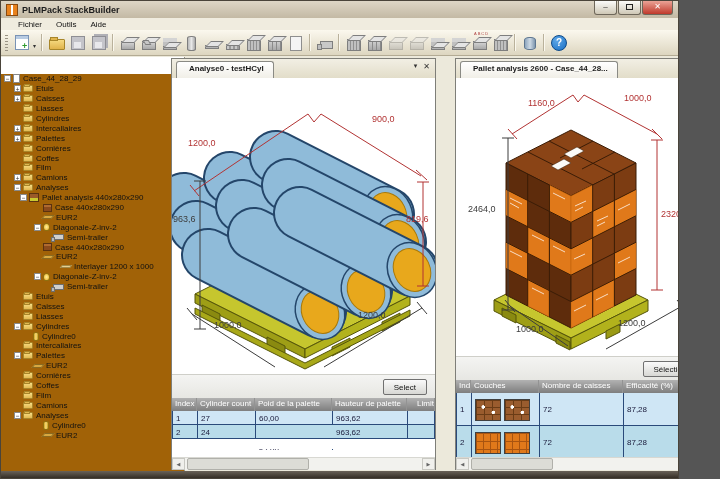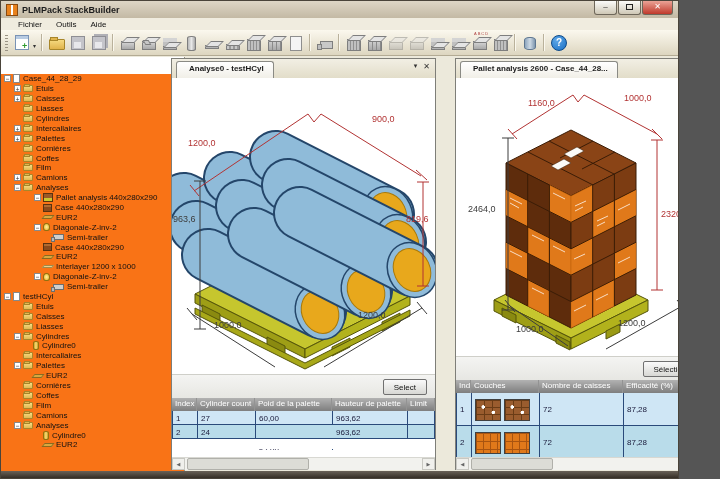--- a/index.html
+++ b/index.html
@@ -74,21 +74,21 @@
   .tbi-help i.a::before{content:"?";}
   
   .dock{position:absolute;left:0;top:56px;width:184px;height:414px;background:#fff;
     border-right:1px solid #9a9283;box-sizing:border-box;}
   .dockhead{height:17px;background:linear-gradient(#f7f4ea,#d9d3c0);border-bottom:1px solid #a8a090;
     display:flex;align-items:center;font-size:8px;color:#222;padding-left:4px;}
   .dockhead .sp{flex:1;}
   .chev{font-size:7px;color:#333;margin-right:6px;}
   .pin{width:4px;height:6px;border:1px solid #555;background:#e8e8e8;position:relative;margin-right:8px;}
   .pin::after{content:"";position:absolute;left:1px;top:6px;width:1px;height:3px;background:#555;}
-  .tree{position:absolute;left:0;top:17px;right:0;bottom:0;overflow:hidden;background:#f97316;}
+  .tree{position:absolute;left:0;top:17px;right:0;bottom:0;overflow:hidden;background:#a16207;}
   .trow{display:flex;align-items:center;height:9.9px;font-size:8px;color:#111;white-space:nowrap;}
   .exp{flex:none;width:7px;height:7px;border:1px solid #8a8a8a;background:#fff;color:#333;
     font:6px/6px "DejaVu Sans Mono",monospace;text-align:center;margin-right:2px;box-sizing:border-box;}
   .expspace{flex:none;width:9px;}
   .ti{flex:none;margin-right:3px;position:relative;box-sizing:border-box;}
   .i-doc{width:7px;height:9px;background:#fff;border:1px solid #888;}
   .i-folder{width:10px;height:7px;background:linear-gradient(#f6dc84,#e2b850);border:1px solid #a8862a;border-radius:1px;}
   .i-folder::before{content:"";position:absolute;left:0;top:-2px;width:4px;height:1px;background:#e2b850;border:1px solid #a8862a;}
   .i-case{width:9px;height:8px;background:linear-gradient(#b06a30 35%,#8a4a1c 35%);border:1px solid #5a3210;}
   .i-pallet{width:10px;height:4px;background:#d8a840;border:1px solid #8a6a20;transform:skewX(-40deg);}
@@ -319,21 +319,21 @@
         <div class="trow" style="padding-left: 13px;">
           <span class="exp">+</span>
           <span class="ti i-folder"></span>
           <span class="tlabel">Camions</span>
         </div>
         <div class="trow" style="padding-left: 13px;">
           <span class="exp">−</span>
           <span class="ti i-folder"></span>
           <span class="tlabel">Analyses</span>
         </div>
-        <div class="trow" style="padding-left: 33px;">
+        <div class="trow" style="padding-left: 19px;">
           <span class="exp">−</span>
           <span class="ti i-palletload"></span>
           <span class="tlabel">Pallet analysis 440x280x290</span>
         </div>
         <div class="trow" style="padding-left: 33px;">
           <span class="expspace"></span>
           <span class="ti i-case"></span>
           <span class="tlabel">Case 440x280x290</span>
         </div>
         <div class="trow" style="padding-left: 33px;">
@@ -354,39 +354,34 @@
         <div class="trow" style="padding-left: 33px;">
           <span class="expspace"></span>
           <span class="ti i-case"></span>
           <span class="tlabel">Case 440x280x290</span>
         </div>
         <div class="trow" style="padding-left: 33px;">
           <span class="expspace"></span>
           <span class="ti i-pallet"></span>
           <span class="tlabel">EUR2</span>
         </div>
-        <div class="trow" style="padding-left: 33px;">
+        <div class="trow" style="padding-left: 51px;">
           <span class="expspace"></span>
           <span class="ti i-inter"></span>
           <span class="tlabel">Interlayer 1200 x 1000</span>
         </div>
         <div class="trow" style="padding-left: 33px;">
           <span class="exp">−</span>
           <span class="ti i-bulb"></span>
           <span class="tlabel">Diagonale-Z-inv-2</span>
         </div>
         <div class="trow" style="padding-left: 43px;">
           <span class="expspace"></span>
           <span class="ti i-truck"></span>
           <span class="tlabel">Semi-trailer</span>
-        </div>
-        <div class="trow" style="padding-left: 3px;">
-          <span class="exp">−</span>
-          <span class="ti i-doc"></span>
-          <span class="tlabel">testHCyl</span>
         </div>
         <div class="trow" style="padding-left: 13px;">
           <span class="expspace"></span>
           <span class="ti i-folder"></span>
           <span class="tlabel">Etuis</span>
         </div>
         <div class="trow" style="padding-left: 13px;">
           <span class="expspace"></span>
           <span class="ti i-folder"></span>
           <span class="tlabel">Caisses</span>
@@ -559,21 +554,21 @@
     </div>
     <div class="btnstrip">
       <button class="selbtn">Select</button>
     </div>
     <div class="grid" id="grid1">
         <div class="ghead">
           <span class="hc" style="width: 25px;">Index</span>
           <span class="hc" style="width: 58px;">Cylinder count</span>
           <span class="hc" style="width: 77px;">Poid de la palette</span>
           <span class="hc" style="width: 75px;">Hauteur de palette</span>
-          <span class="hc" style="width: 27px; flex: 1 1 0%;">Limit</span>
+          <span class="hc" style="width: 27px; flex: 1 1 0%; text-align: right;">Limit</span>
         </div>
         <div class="grow rowA">
           <span class="c" style="width: 25px;">1</span>
           <span class="c" style="width: 58px;">27</span>
           <span class="c" style="width: 77px;">60,00</span>
           <span class="c" style="width: 75px;">963,62</span>
           <span class="c" style="width: 27px; flex: 1 1 0%;"></span>
         </div>
         <div class="grow rowB">
           <span class="c" style="width: 25px;">2</span>

